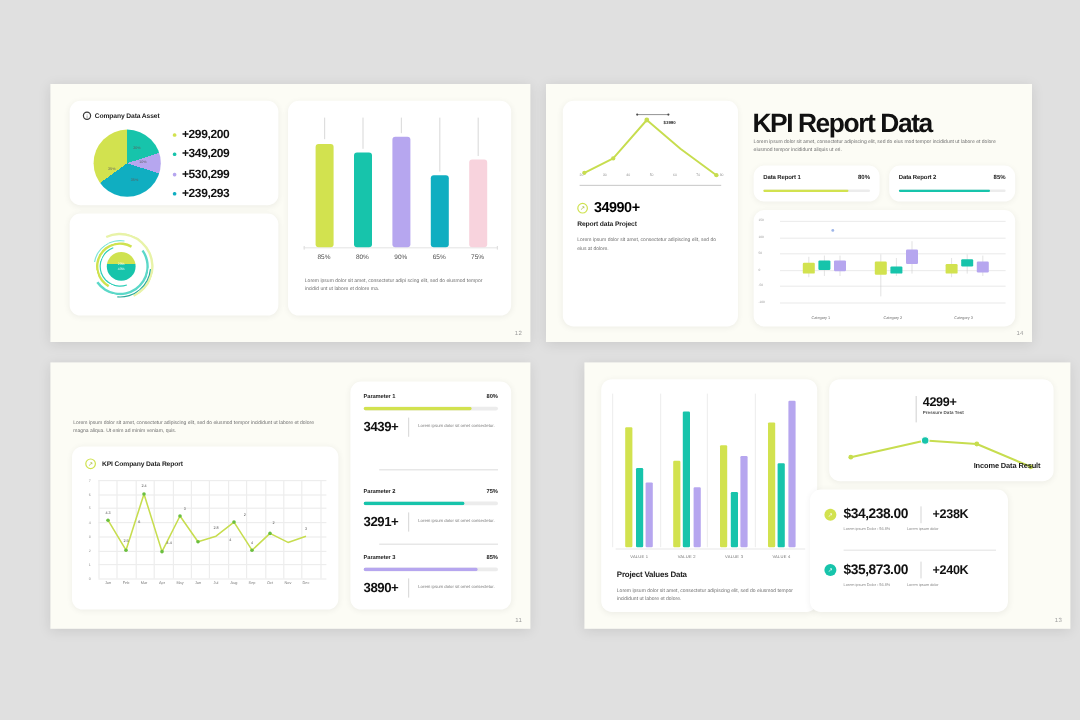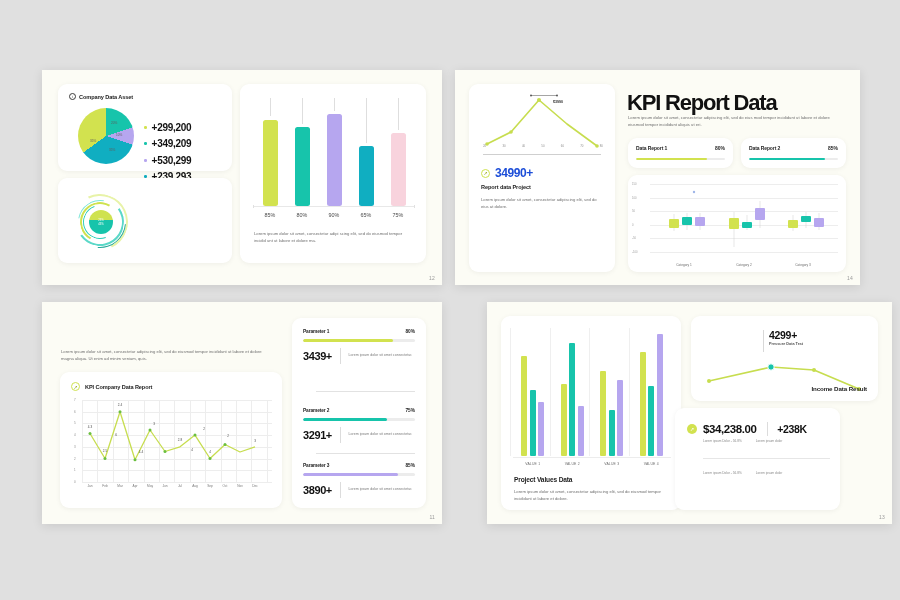--- a/index.html
+++ b/index.html
@@ -43,21 +43,21 @@
   #asset-head { position:absolute; left:11px; top:9px; display:flex; align-items:center; gap:3px; }
   #asset-head .ico {
     width:7px;height:7px;border-radius:50%;border:.7px solid #3a3a3a;
     display:flex;align-items:center;justify-content:center;font-size:4px;color:#3a3a3a;
   }
   #asset-head .lbl { font-size:5.6px; font-weight:600; color:#1c1c1c; letter-spacing:-.1px; }
 
   .pie { position:absolute; left:20px; top:24px; width:56px; height:56px; border-radius:50%; }
   .pie-lbl { position:absolute; font-size:3.1px; color:#5d5d5d; }
 
-  .legend { position:absolute; left:86px; top:35px; }
+  .legend { position:absolute; left:86px; top:20px; }
   .legend-row { display:flex; align-items:center; gap:5px; height:16.5px; }
   .legend-dot { width:2.6px; height:2.6px; border-radius:50%; flex:none; }
   .legend-val { font-size:10px; font-weight:700; color:#111; letter-spacing:-.3px; }
 
   #card-radial { left:16px; top:108px; width:174px; height:85px; }
   .radial-wrap { position:absolute; left:14px; top:16px; width:56px; height:56px; }
   .ring { position:absolute; border-radius:50%; border-style:solid; }
   .radial-core {
     position:absolute; left:17px; top:16px; width:24px; height:24px; border-radius:50%;
     background:linear-gradient(#cfe24f 0 42%, #17c4ab 42% 100%);
@@ -85,21 +85,21 @@
 
   
   #card-line { left:14px; top:14px; width:146px; height:188px; }
   .lc-svg { position:absolute; left:10px; top:10px; }
   .lc-tag { position:absolute; font-size:3.6px; color:#2c2c2c; font-weight:600; }
   .lc-ticks { position:absolute; left:14px; top:60px; width:120px; display:flex; justify-content:space-between; }
   .lc-ticks span { font-size:2.9px; color:#919191; }
   .lc-rule { position:absolute; left:14px; top:70px; width:118px; height:.7px; background:#cfcfcf; }
   .lc-badge { position:absolute; left:12px; top:82px; display:flex; align-items:center; gap:5px; }
   .lc-circ { width:9px;height:9px;border-radius:50%;border:1.1px solid #cfe24f;display:flex;align-items:center;justify-content:center;color:#9bb026;font-size:5px; }
-  .lc-num { font-size:12px; font-weight:700; color:#1d4ed8; letter-spacing:-.4px; }
+  .lc-num { font-size:12px; font-weight:700; color:#000000; letter-spacing:-.4px; }
   .lc-sub { position:absolute; left:12px; top:100px; font-size:5.6px; font-weight:600; color:#1e1e1e; letter-spacing:-.1px; }
   .lc-note { position:absolute; left:12px; top:112px; right:12px; }
 
   #tr-title { position:absolute; left:172px; top:20px; font-size:22px; }
   #tr-desc { position:absolute; left:173px; top:44px; width:218px; }
 
   .dr-card { position:absolute; top:68px; height:30px; }
   #dr1 { left:173px; width:105px; }
   #dr2 { left:286px; width:105px; }
   .dr-top { display:flex; justify-content:space-between; align-items:center; padding:7px 8px 0 8px; }
@@ -563,20 +563,26 @@
           <span class="mn-sep"></span>
           <span class="mn-k">+238K</span>
         </div>
         <div class="mn-subs">
           <span class="mn-s">Lorem ipsum Dolor - 56.8%</span>
           <span class="mn-s">Lorem ipsum dolor</span>
         </div>
       </div>
       <div class="mn-hr" style="top:50px;"></div>
       <div class="mn-row" style="top:60px;">
+        <div class="mn-head">
+          <span class="mn-dot" style="background:#17c4ab;">↗</span>
+          <span class="mn-amt">$35,873.00</span>
+          <span class="mn-sep"></span>
+          <span class="mn-k">+240K</span>
+        </div>
         <div class="mn-subs">
           <span class="mn-s">Lorem ipsum Dolor - 56.8%</span>
           <span class="mn-s">Lorem ipsum dolor</span>
         </div>
       </div>
     </div>
 
     <span class="pagenum">13</span>
   </div>
 

